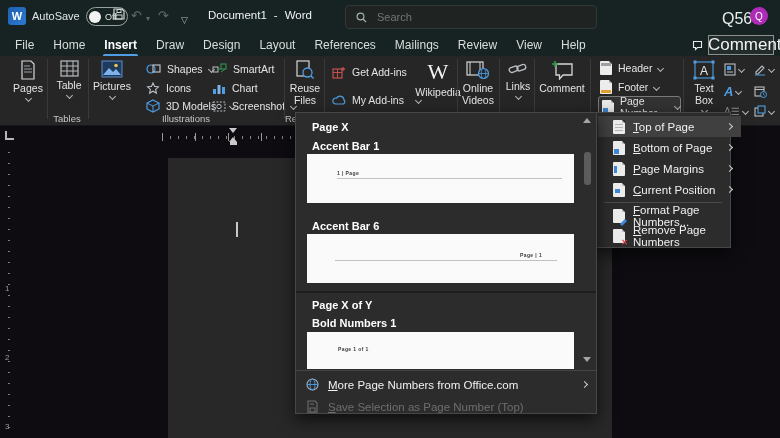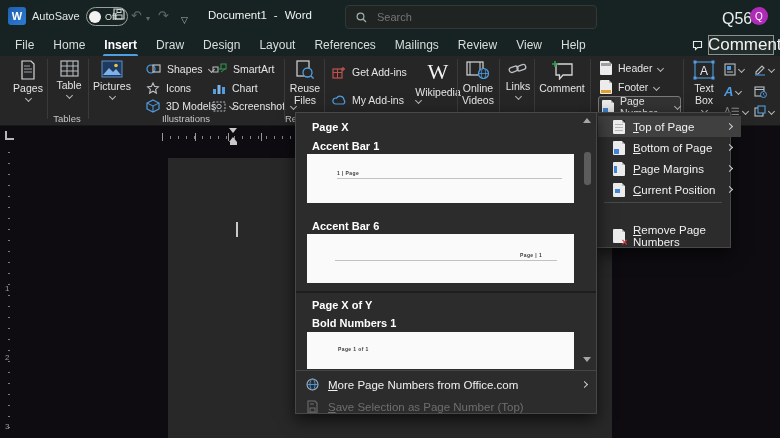--- a/index.html
+++ b/index.html
@@ -452,20 +452,24 @@
       <span class="pgico pg-margin"></span>
       <span class="accel">Page Margins</span>
       <span class="chevr"></span>
     </div>
     <div class="mrow" style="top:66px;">
       <span class="pgico pg-current"></span>
       <span class="accel">Current Position</span>
       <span class="chevr"></span>
     </div>
     <div class="msep" style="top:89px;"></div>
+    <div class="mrow" style="top:92px;">
+      <span class="pgico pg-format"></span>
+      <span class="accel">Format Page Numbers...</span>
+    </div>
     <div class="mrow" style="top:112px;">
       <span class="pgico pg-remove"></span>
       <span class="accel">Remove Page Numbers</span>
     </div>
   </div>
 
   <div class="popup" id="gallery">
     <div class="gsec-header" style="top:8px;">Page X</div>
 
     <div class="gitem-name" style="top:27px;">Accent Bar 1</div>

